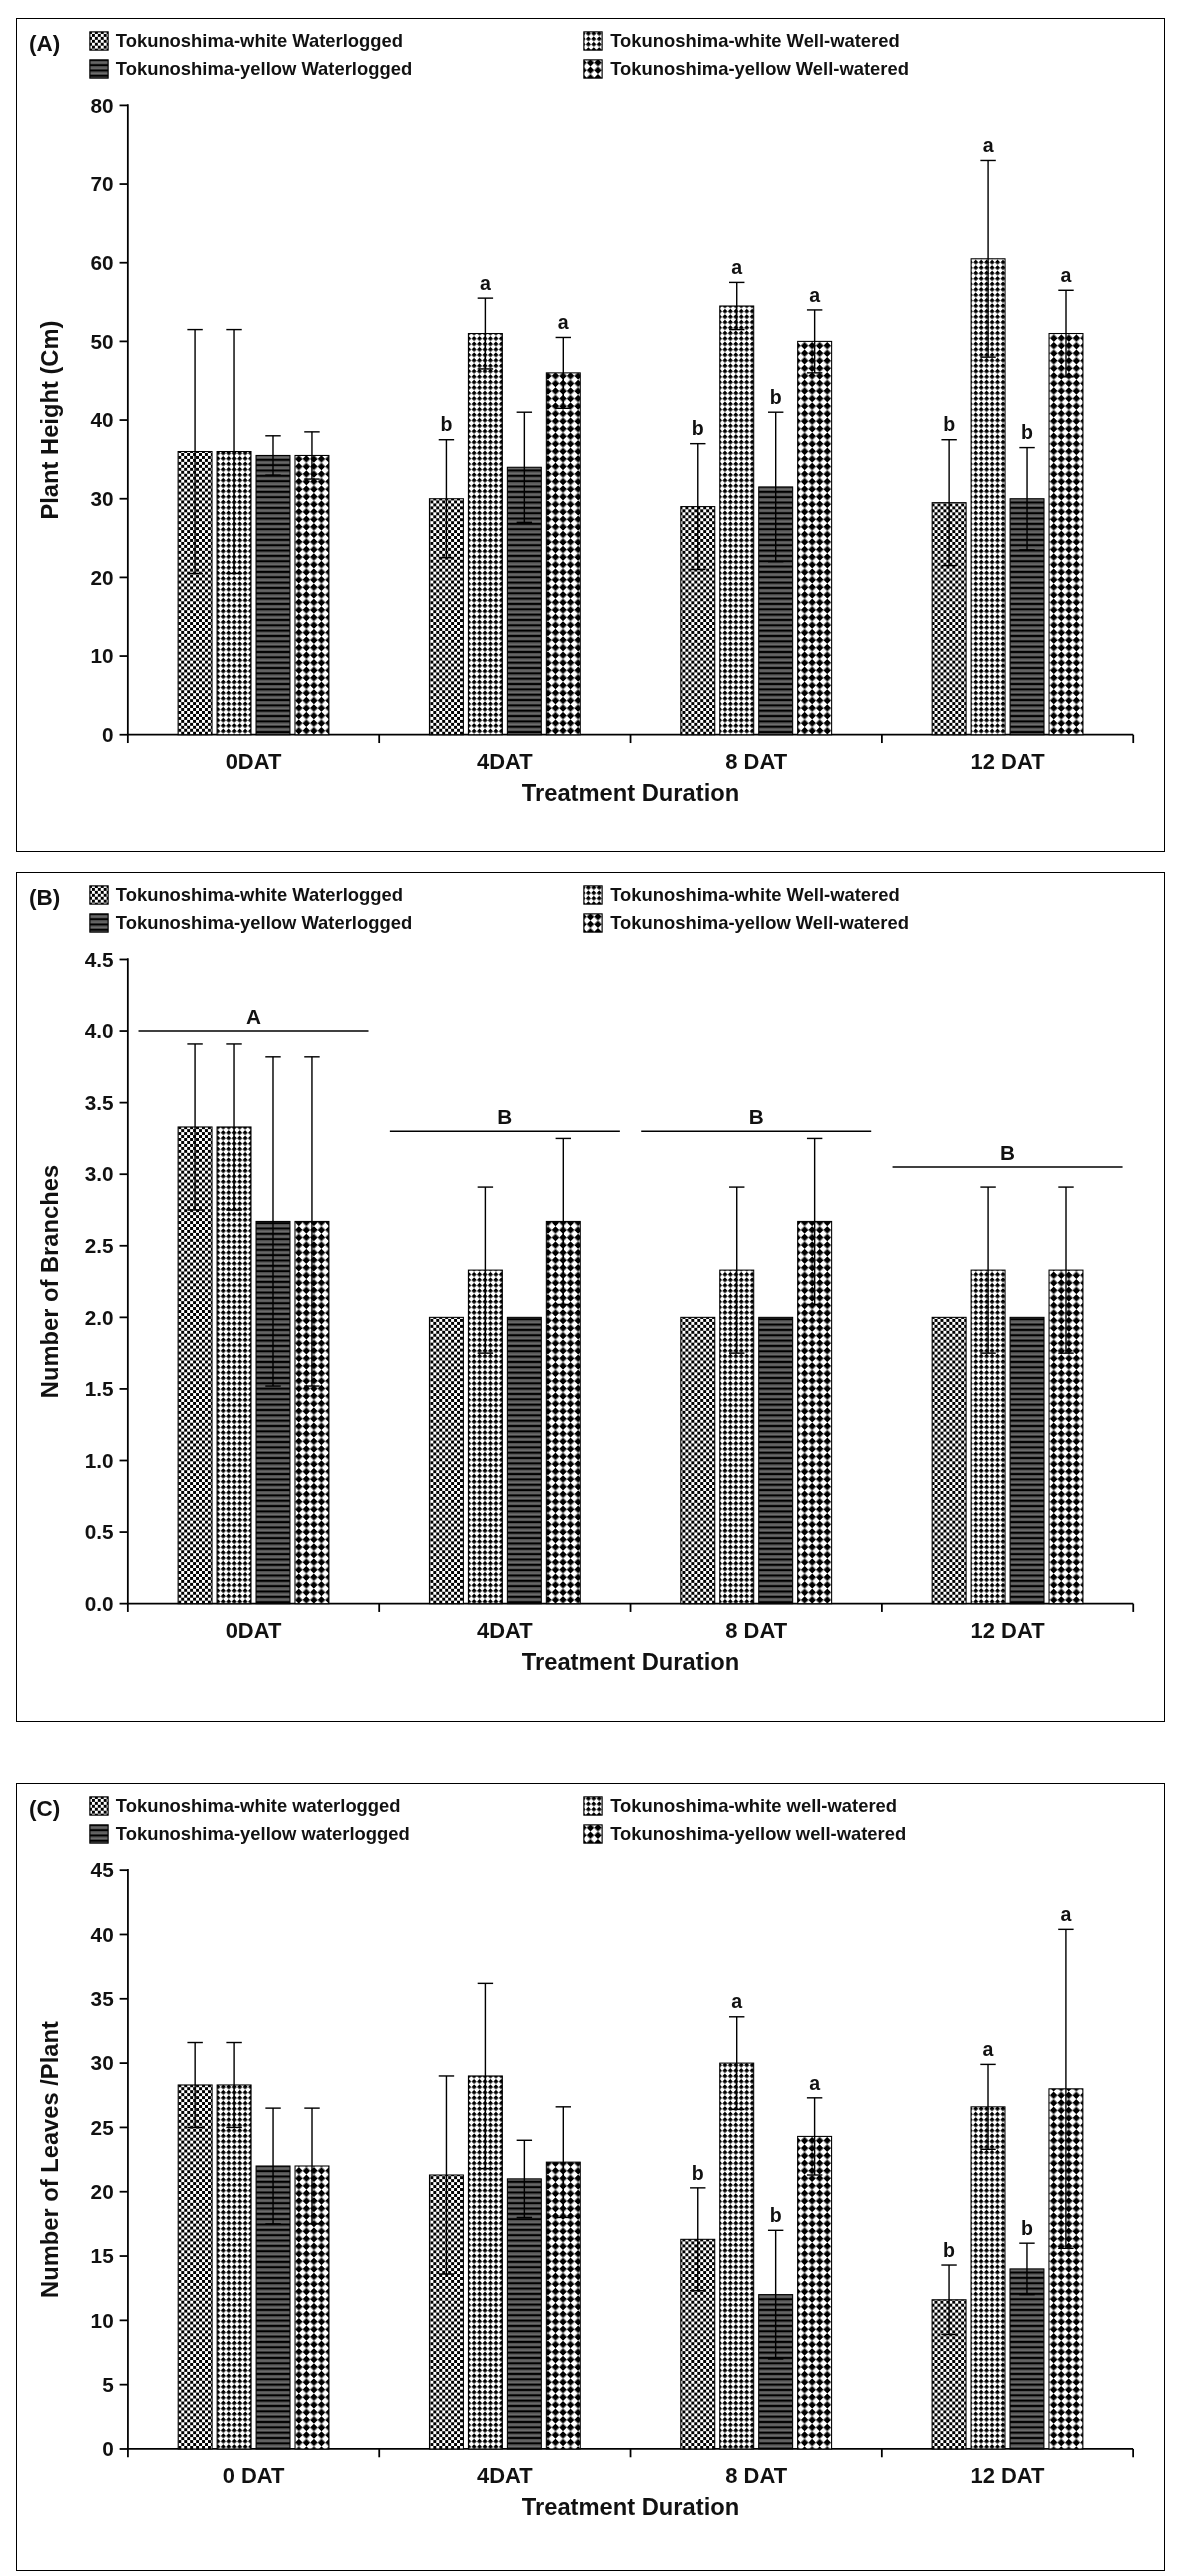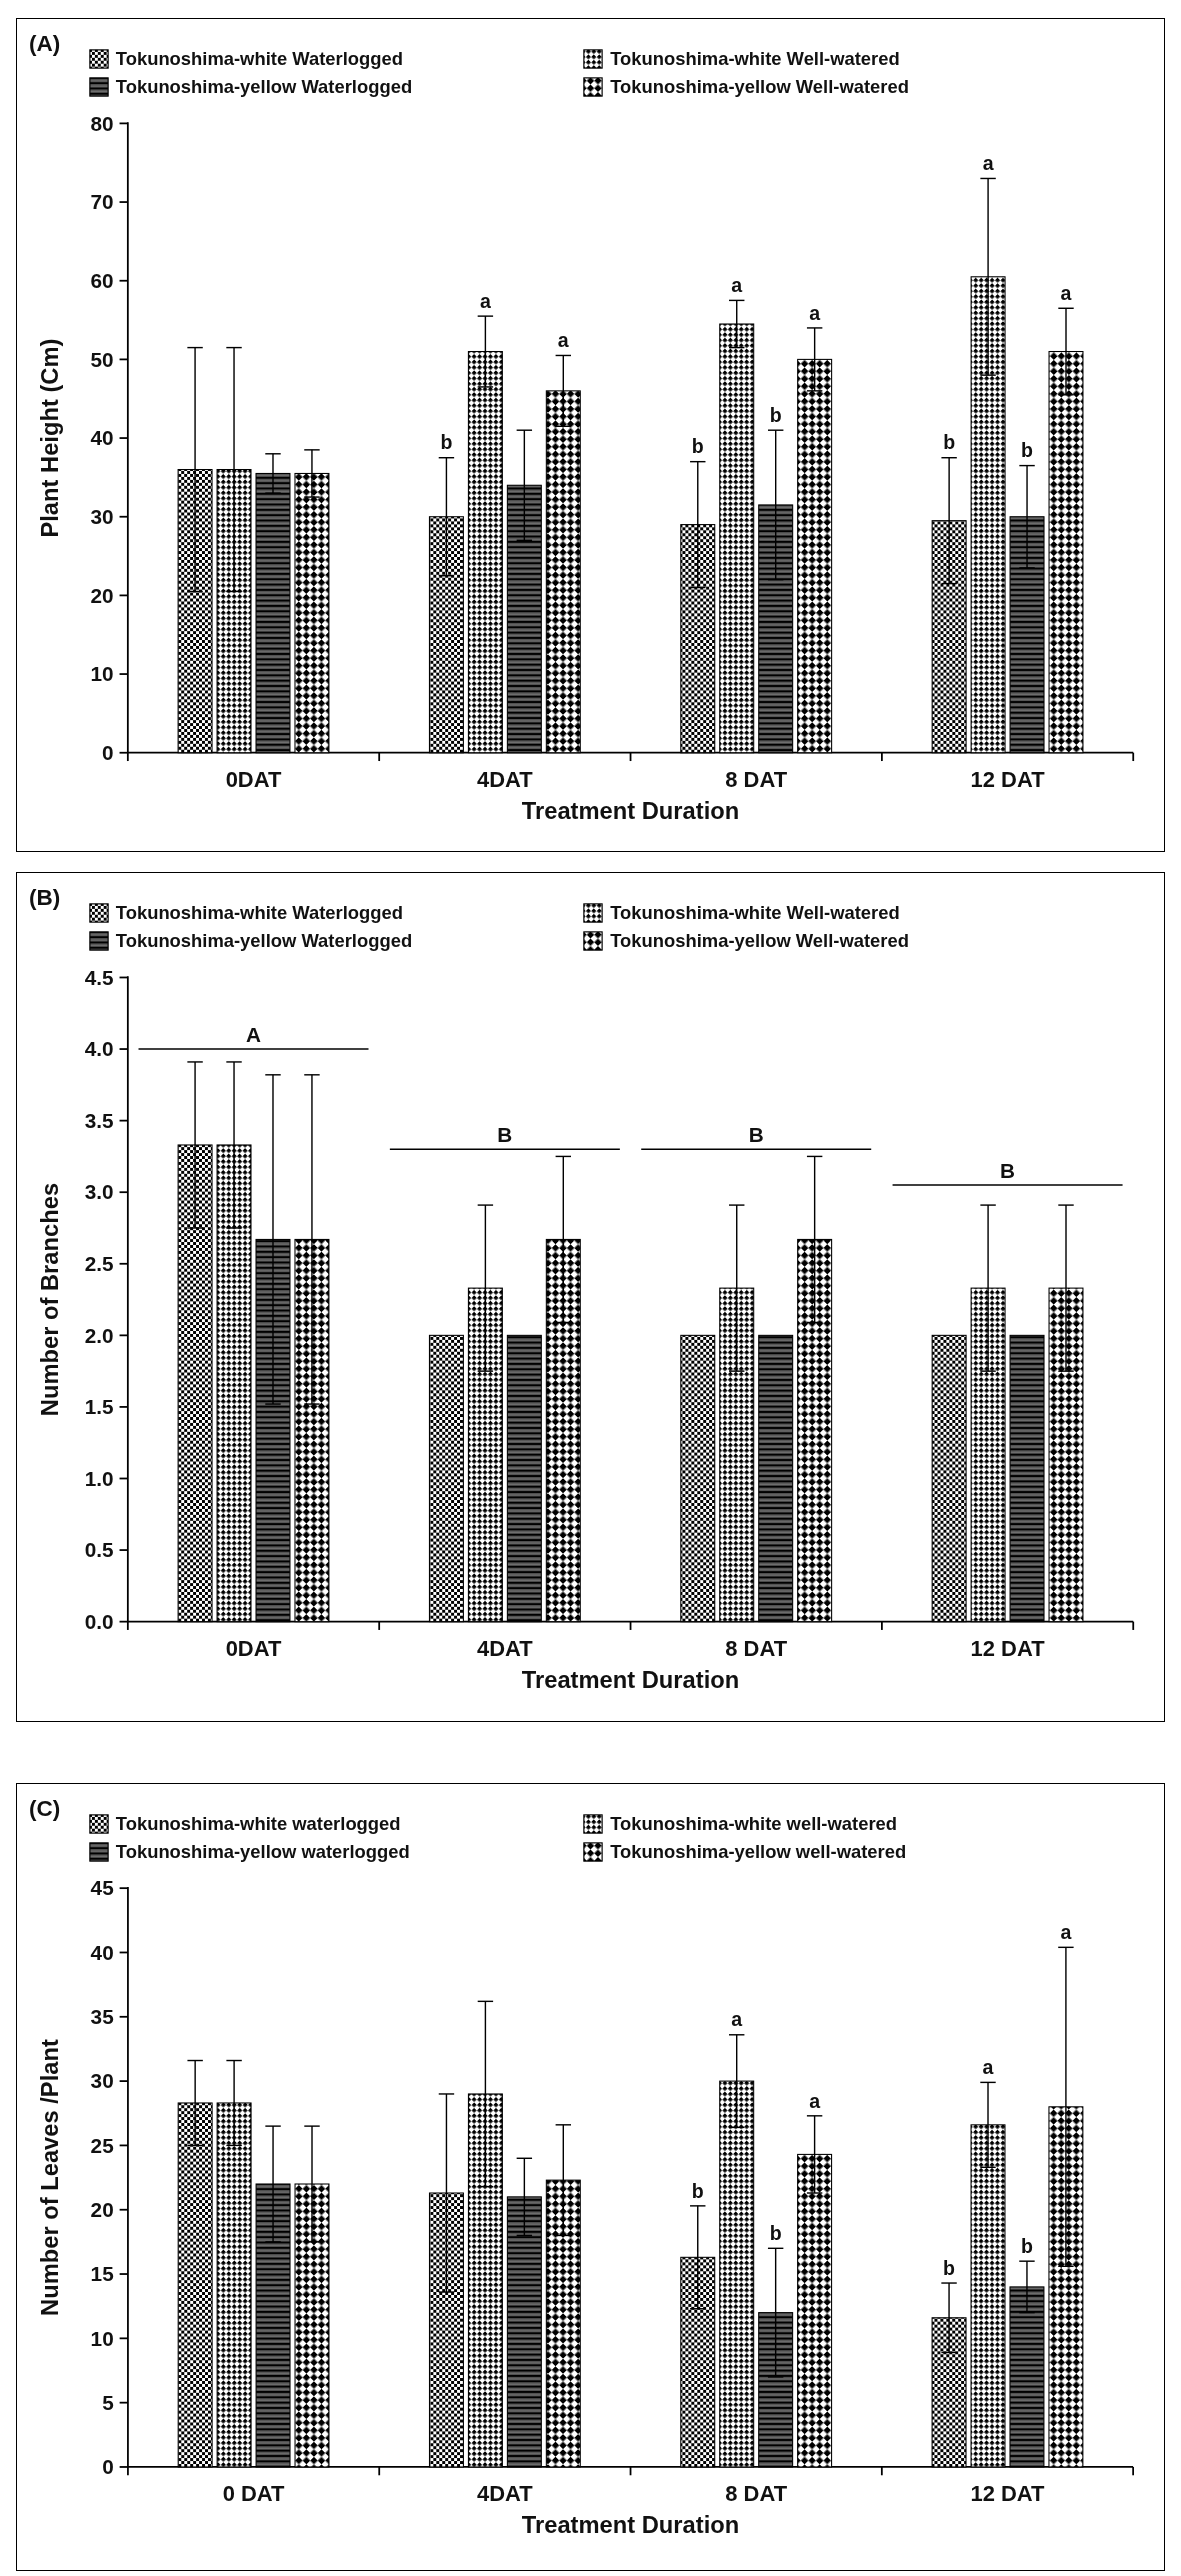--- a/index.html
+++ b/index.html
@@ -6,21 +6,21 @@
   body{width:1181px;font-family:"Liberation Sans",sans-serif;color:#111;}
   .wrap{padding:18px 16px 6px 16px;box-sizing:border-box;}
   .panel{border:1.2px solid #000;background:#fff;box-sizing:border-box;
          padding:10.7px 9.5px 3.6px 9.5px;width:1149px;}
   .panel-a{height:834px;}
   .panel-b{height:850px;margin-top:20px;}
   .panel-c{height:788px;margin-top:61px;}
   .panel-header{display:flex;align-items:flex-start;}
   .panel-label{font-weight:bold;font-size:22.5px;line-height:1.1;padding:2.4px 3.6px 0 2.4px;white-space:nowrap;}
   .legend{display:grid;grid-template-columns:1fr 1fr;column-gap:12px;row-gap:8.3px;
-          flex:1;margin-left:25px;margin-right:89px;margin-top:19px;}
+          flex:1;margin-left:25px;margin-right:89px;margin-top:1px;}
   .legend-item{display:flex;align-items:center;font-weight:bold;font-size:18.4px;line-height:1.1;}
   .legend-item .swatch{display:inline-block;margin-right:7.1px;flex:0 0 auto;}
   .legend-item .swatch svg{display:block;}
   .chart{margin-top:6px;}
   .chart svg{display:block;}
   svg text{font-family:"Liberation Sans",sans-serif;font-weight:bold;fill:#111;}
 </style>
 </head>
 <body>
 

